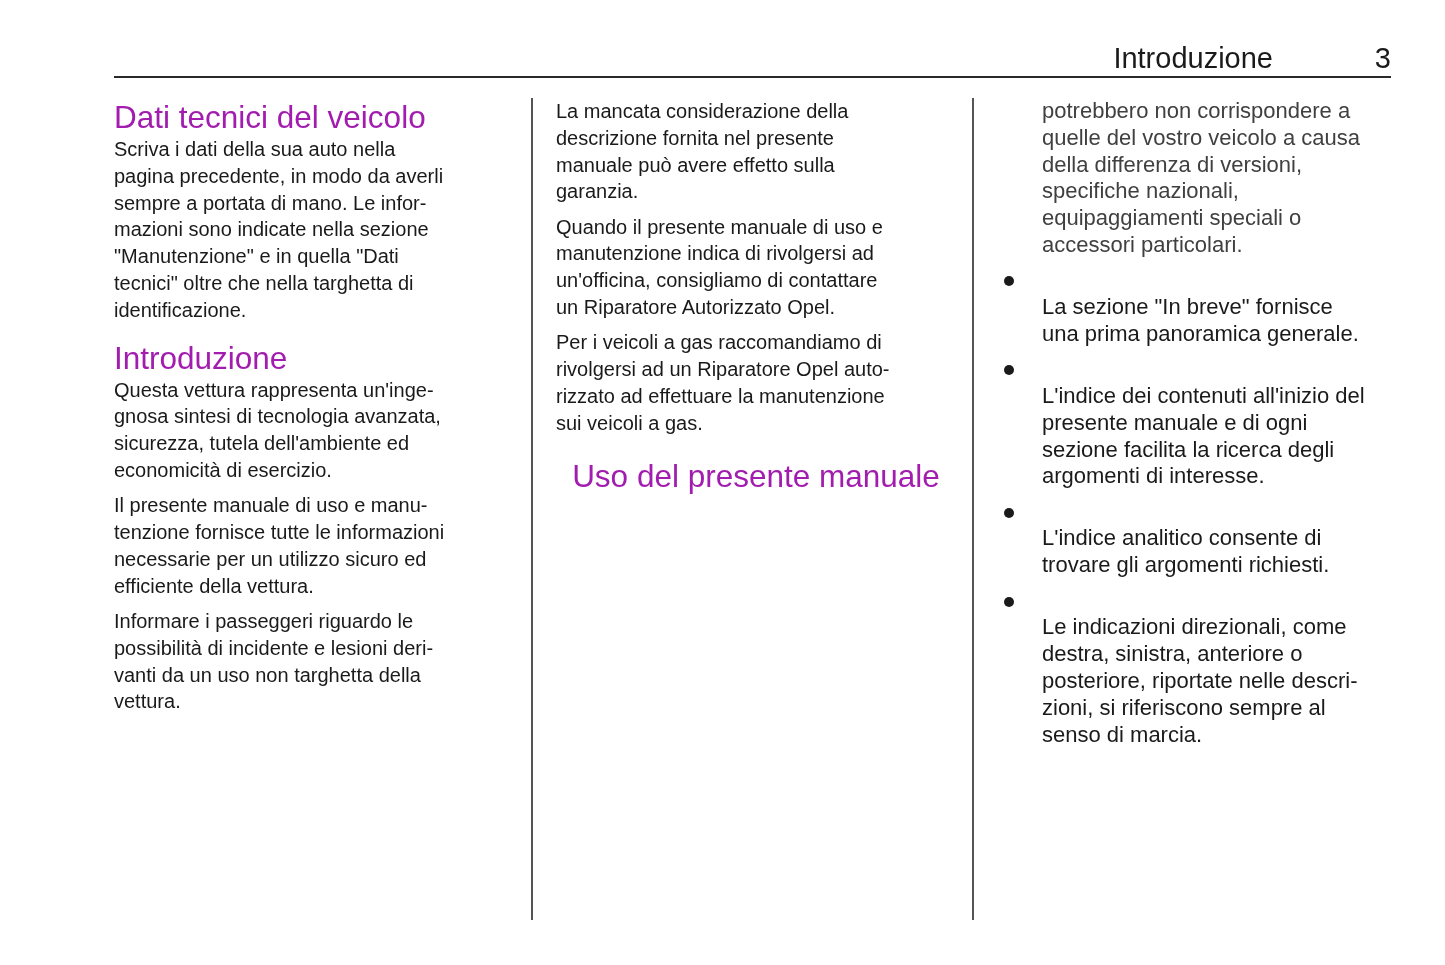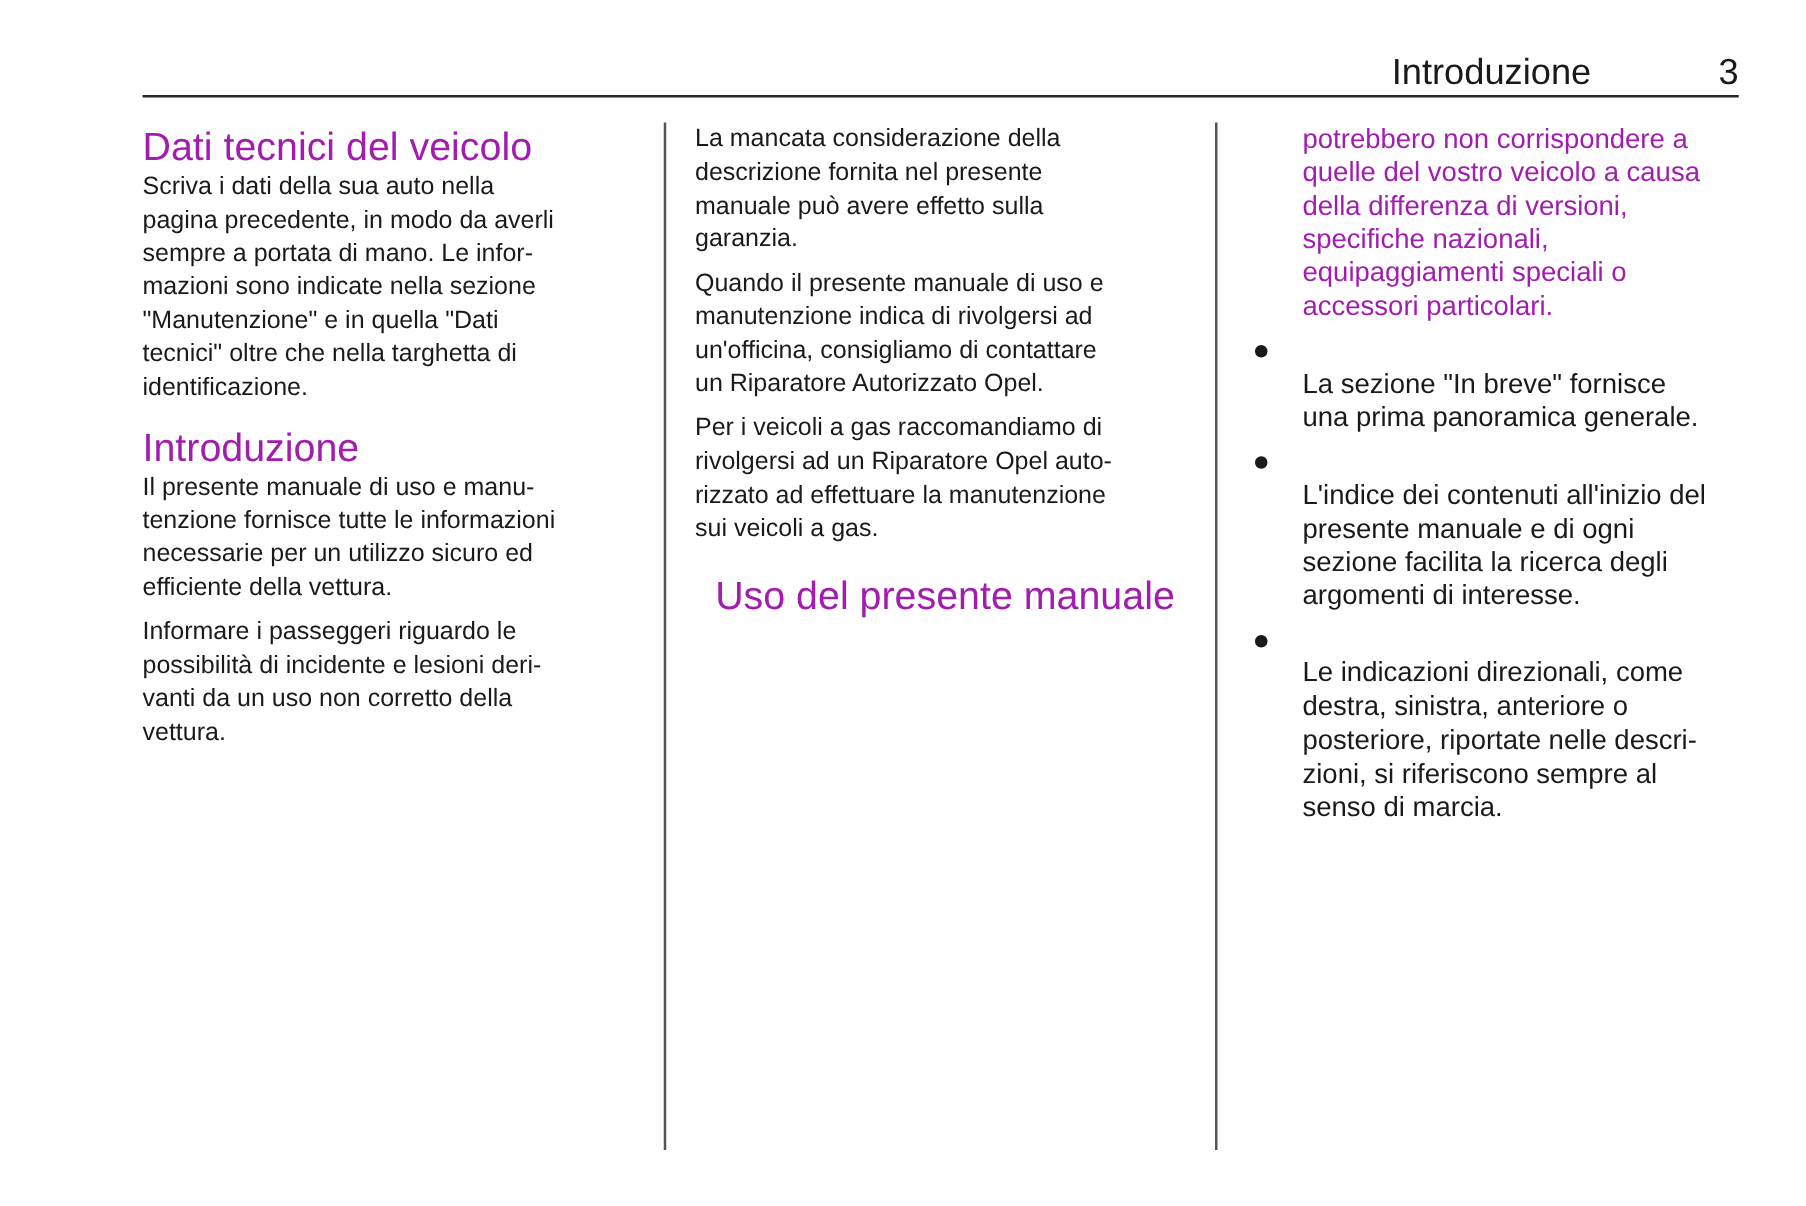--- a/index.html
+++ b/index.html
@@ -93,21 +93,21 @@
       border-radius: 50%;
       background: #1a1a1a;
     }
     .cont {
       padding-left: 42px;
       font-size: 22px;
       line-height: 26.8px;
       white-space: pre-line;
       margin-bottom: 8.5px;
     }
-    .emph { color: #a21caf; }
+    .emph { color: #404040; }
   </style>
 </head>
 <body>
 
 <div class="page-header">
   <span class="header-section">Introduzione</span>
   <span class="header-page">3</span>
 </div>
 
 <div class="rule rule1"></div>
@@ -116,27 +116,31 @@
 <div class="col col1">
   <h2>Dati tecnici del veicolo</h2>
   <p>Scriva i dati della sua auto nella
 pagina precedente, in modo da averli
 sempre a portata di mano. Le infor-
 mazioni sono indicate nella sezione
 "Manutenzione" e in quella "Dati
 tecnici" oltre che nella targhetta di
 identificazione.</p>
   <h2 class="h-gap">Introduzione</h2>
+  <p>Questa vettura rappresenta un'inge-
+gnosa sintesi di tecnologia avanzata,
+sicurezza, tutela dell'ambiente ed
+economicità di esercizio.</p>
   <p>Il presente manuale di uso e manu-
 tenzione fornisce tutte le informazioni
 necessarie per un utilizzo sicuro ed
 efficiente della vettura.</p>
   <p>Informare i passeggeri riguardo le
 possibilità di incidente e lesioni deri-
-vanti da un uso non corretto della
+vanti da un uso non targhetta della
 vettura.</p>
 </div>
 
 <div class="col col2">
   <p>La mancata considerazione della
 descrizione fornita nel presente
 manuale può avere effetto sulla
 garanzia.</p>
   <p>Quando il presente manuale di uso e
 manutenzione indica di rivolgersi ad
@@ -161,20 +165,24 @@
       <span class="bullet-dot"></span><span>La sezione "In breve" fornisce
 una prima panoramica generale.</span>
     </li>
     <li>
       <span class="bullet-dot"></span><span>L'indice dei contenuti all'inizio del
 presente manuale e di ogni
 sezione facilita la ricerca degli
 argomenti di interesse.</span>
     </li>
     <li>
+      <span class="bullet-dot"></span><span>L'indice analitico consente di
+trovare gli argomenti richiesti.</span>
+    </li>
+    <li>
       <span class="bullet-dot"></span><span>Le indicazioni direzionali, come
 destra, sinistra, anteriore o
 posteriore, riportate nelle descri-
 zioni, si riferiscono sempre al
 senso di marcia.</span>
     </li>
   </ul>
 </div>
 
 </body></html>

